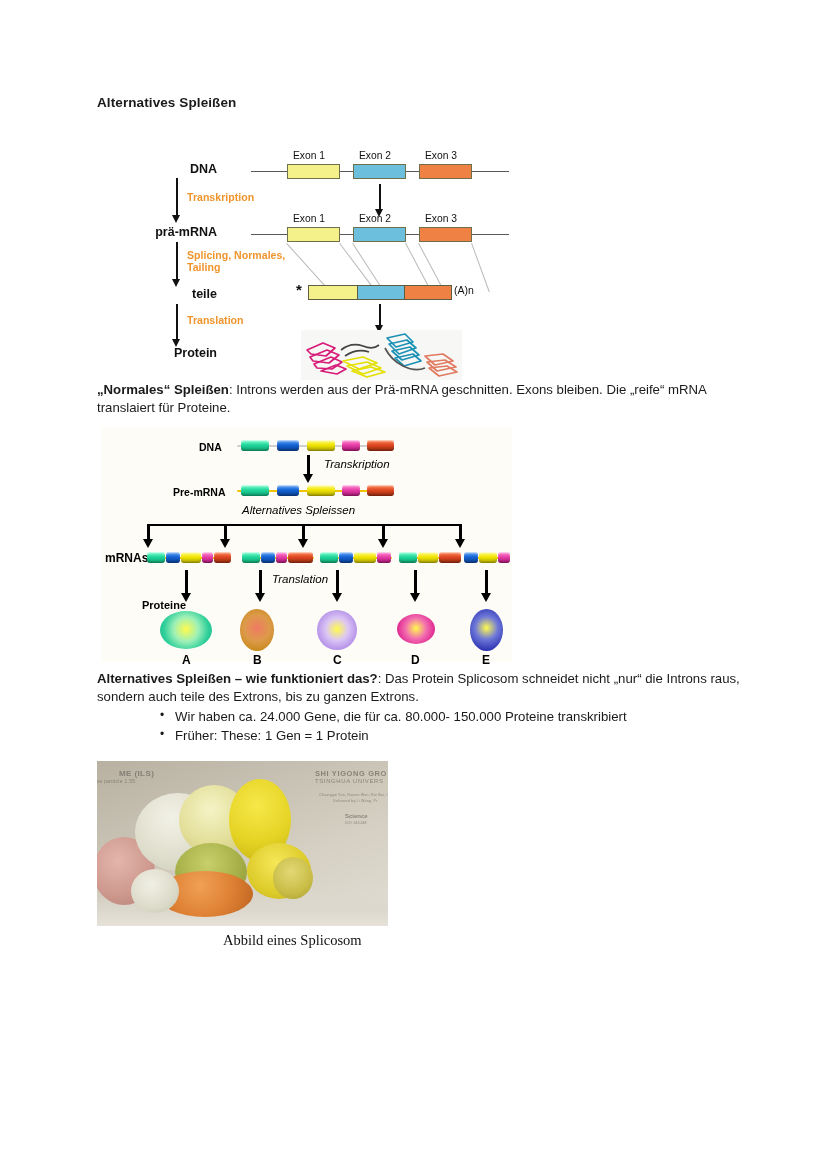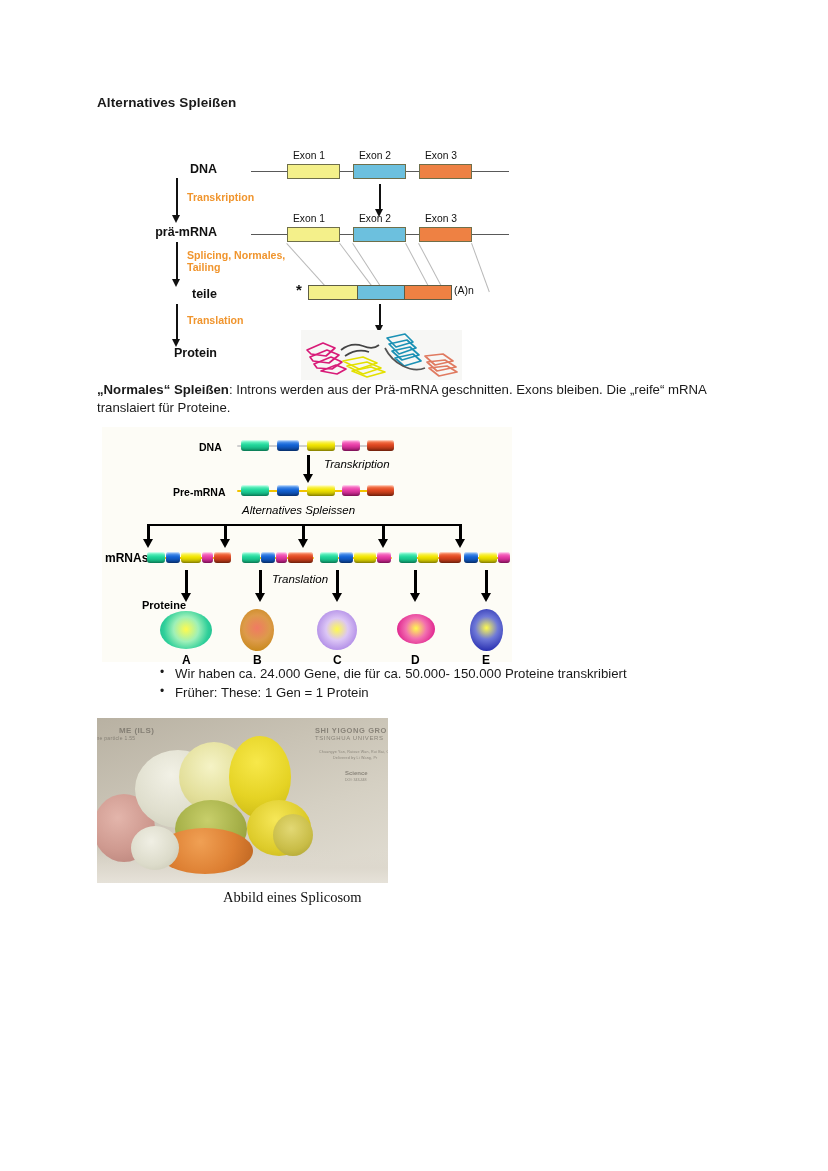--- a/index.html
+++ b/index.html
@@ -437,23 +437,26 @@
       <div class="prot" style="left:295px;top:187px;width:38px;height:30px;background:radial-gradient(circle at 50% 48%, #fffb4d 0%, #f26fb0 42%, #e0258f 78%, #c20f74 100%);"></div>
       <div class="prot" style="left:368px;top:182px;width:33px;height:42px;background:radial-gradient(circle at 50% 45%, #fffb4d 0%, #6f79d8 40%, #2f36b4 78%, #1d2390 100%);"></div>
 
       <div class="f2-letter" style="left:80px;top:226px;">A</div>
       <div class="f2-letter" style="left:151px;top:226px;">B</div>
       <div class="f2-letter" style="left:231px;top:226px;">C</div>
       <div class="f2-letter" style="left:309px;top:226px;">D</div>
       <div class="f2-letter" style="left:380px;top:226px;">E</div>
     </div>
 
+    <p class="para" style="margin-top:8px;">
+      <b>Alternatives Spleißen – wie funktioniert das?</b><span>: Das Protein Splicosom schneidet nicht „nur“ die Introns raus, sondern auch teile des Extrons, bis zu ganzen Extrons.</span>
+    </p>
 
     <ul class="bullets">
-      <li>Wir haben ca. 24.000 Gene, die für ca. 50.000- 150.000 Proteine transkribiert</li>
+      <li>Wir haben ca. 24.000 Gene, die für ca. 80.000- 150.000 Proteine transkribiert</li>
       <li>Früher: These: 1 Gen = 1 Protein</li>
     </ul>
 
     <div class="photo-wrap">
       <div class="photo-bg"></div>
       <div class="photo-floor"></div>
 
       <div class="blob" style="left:-4px;top:76px;width:62px;height:68px;background:radial-gradient(circle at 40% 35%, #e3b5ab 0%, #cf9a90 55%, #b57f76 100%);"></div>
       <div class="blob" style="left:38px;top:32px;width:86px;height:78px;background:radial-gradient(circle at 42% 32%, #f2f1e6 0%, #dfdecd 55%, #c6c6b2 100%);"></div>
       <div class="blob" style="left:82px;top:24px;width:70px;height:70px;background:radial-gradient(circle at 45% 35%, #f5f3c6 0%, #e3df9a 55%, #cbc67a 100%);"></div>

